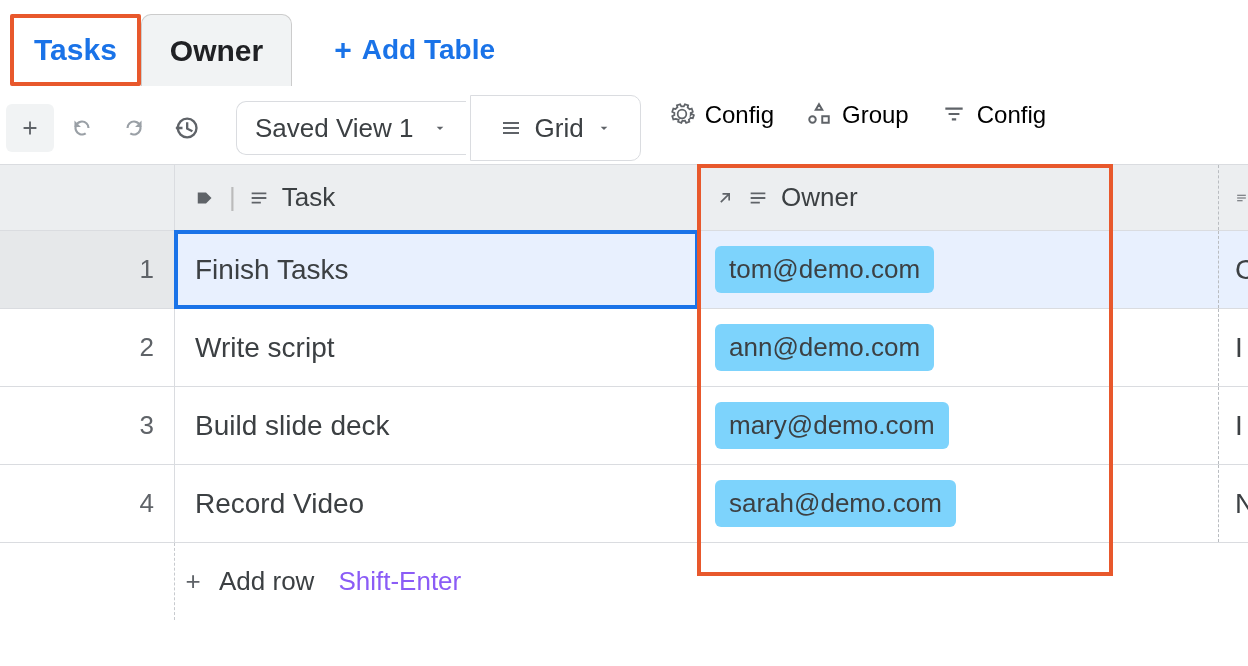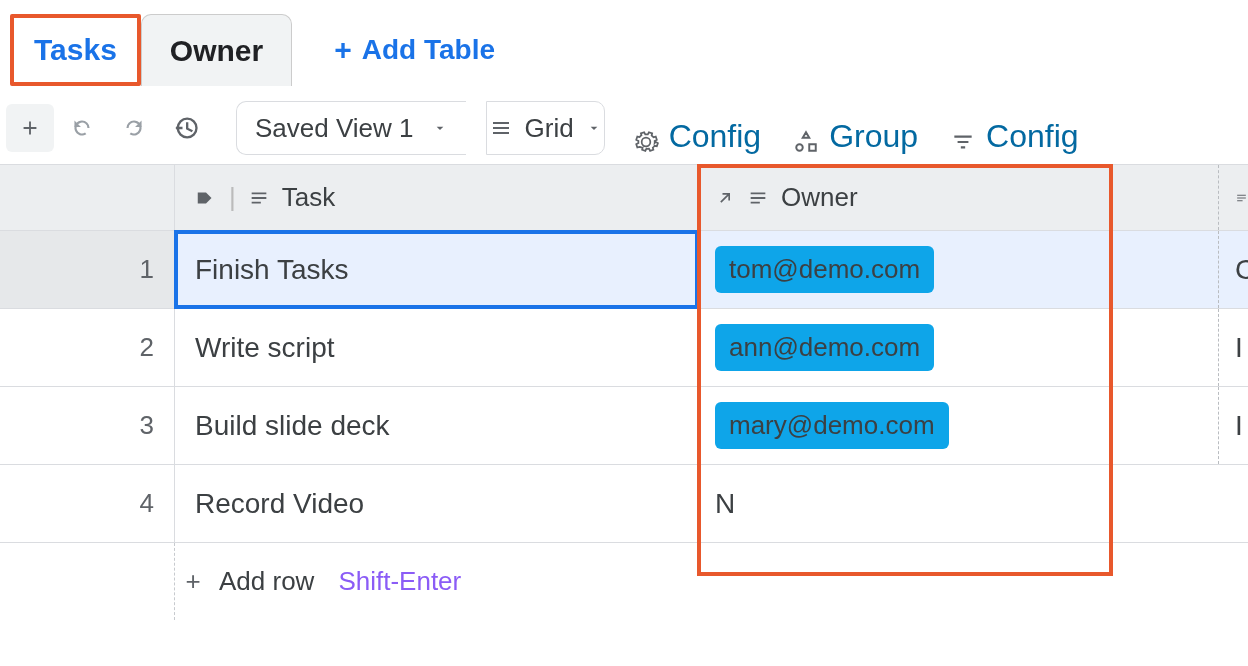--- a/index.html
+++ b/index.html
@@ -98,37 +98,36 @@
     border-right: none;
     padding: 0 18px;
     border-radius: 10px 0 0 10px;
     font-size: 26px;
     gap: 18px;
     margin-left: 22px;
   }
   .grid-select {
     display: flex;
     align-items: center;
-    height: 54px;
+    height: 66px;
     border: 1px solid #dadce0;
     border-left: 1px solid #dadce0;
-    padding: 0 2px;
+    padding: 0 28px;
     border-radius: 0 10px 10px 0;
     font-size: 26px;
     gap: 12px;
-    margin-left: 16px;
   }
   .toolbar-btn {
     display: flex;
-    align-items: flex-end;
+    align-items: flex-start;
     height: 54px;
     padding: 0 14px;
-    font-size: 32px;
+    font-size: 24px;
     gap: 10px;
-    color: #0369a1;
+    color: #000000;
   }
 
   svg { display: block; }
 
   
   .grid {
     position: relative;
   }
 
   .header-row, .data-row, .footer-row {
@@ -181,21 +180,21 @@
   .header-row .col-rownum { justify-content: flex-start; }
   .header-row .col-task,
   .header-row .col-owner,
   .header-row .col-extra {
     font-size: 26px;
     color: #3c4043;
     gap: 12px;
   }
 
   .owner-chip {
-    background: #0ea5e9;
+    background: #7dd3fc;
     padding: 8px 14px;
     border-radius: 6px;
     font-size: 26px;
   }
 
   .data-row.selected {
     background: #e8f0fe;
   }
   .data-row.selected .col-rownum {
     background: #e6e8ea;
@@ -405,20 +404,23 @@
         </div>
     </div>
 
     <div class="data-row">
       <div class="col-rownum">
           <span>4</span>
         </div>
       <div class="col-task">
           <span>Record Video</span>
         </div>
+      <div class="col-owner">
+          <span class="owner-chip">sarah@demo.com</span>
+        </div>
       <div class="col-extra">
           <span>N</span>
         </div>
     </div>
 
     <div class="footer-row" style="border-bottom:none">
       <div class="col-rownum" style="border-right:1px dashed #c7cace"></div>
       <div style="display:flex;align-items:center;padding-left:6px">
         <div class="add-row">
           <span class="plus2">+</span>

